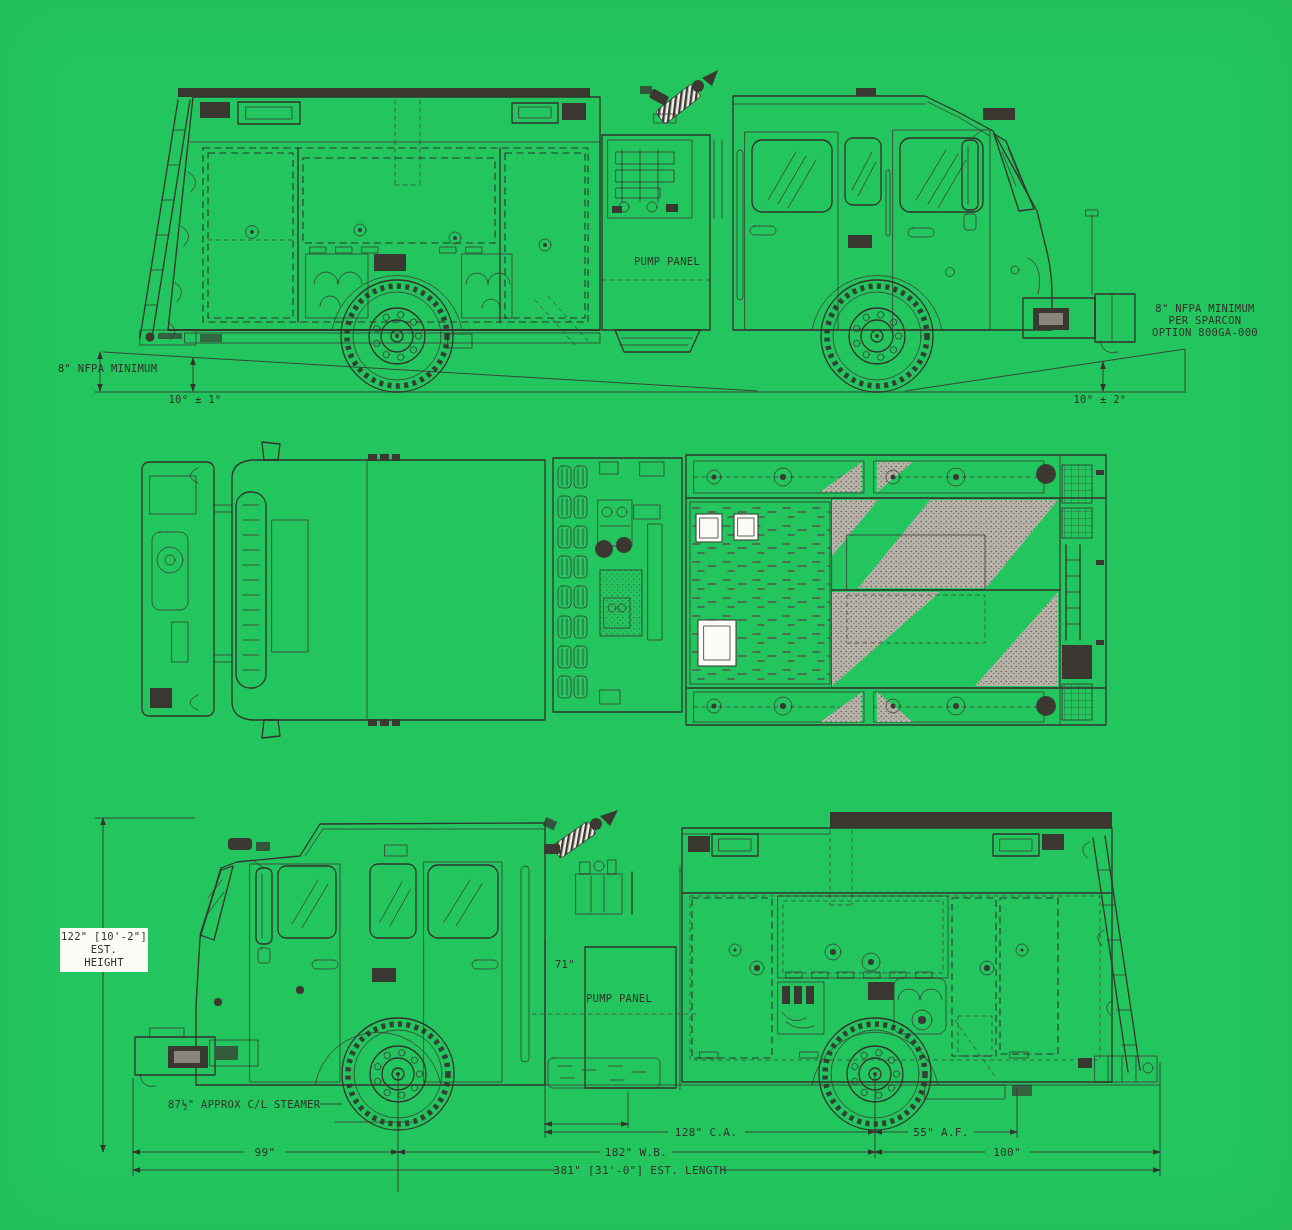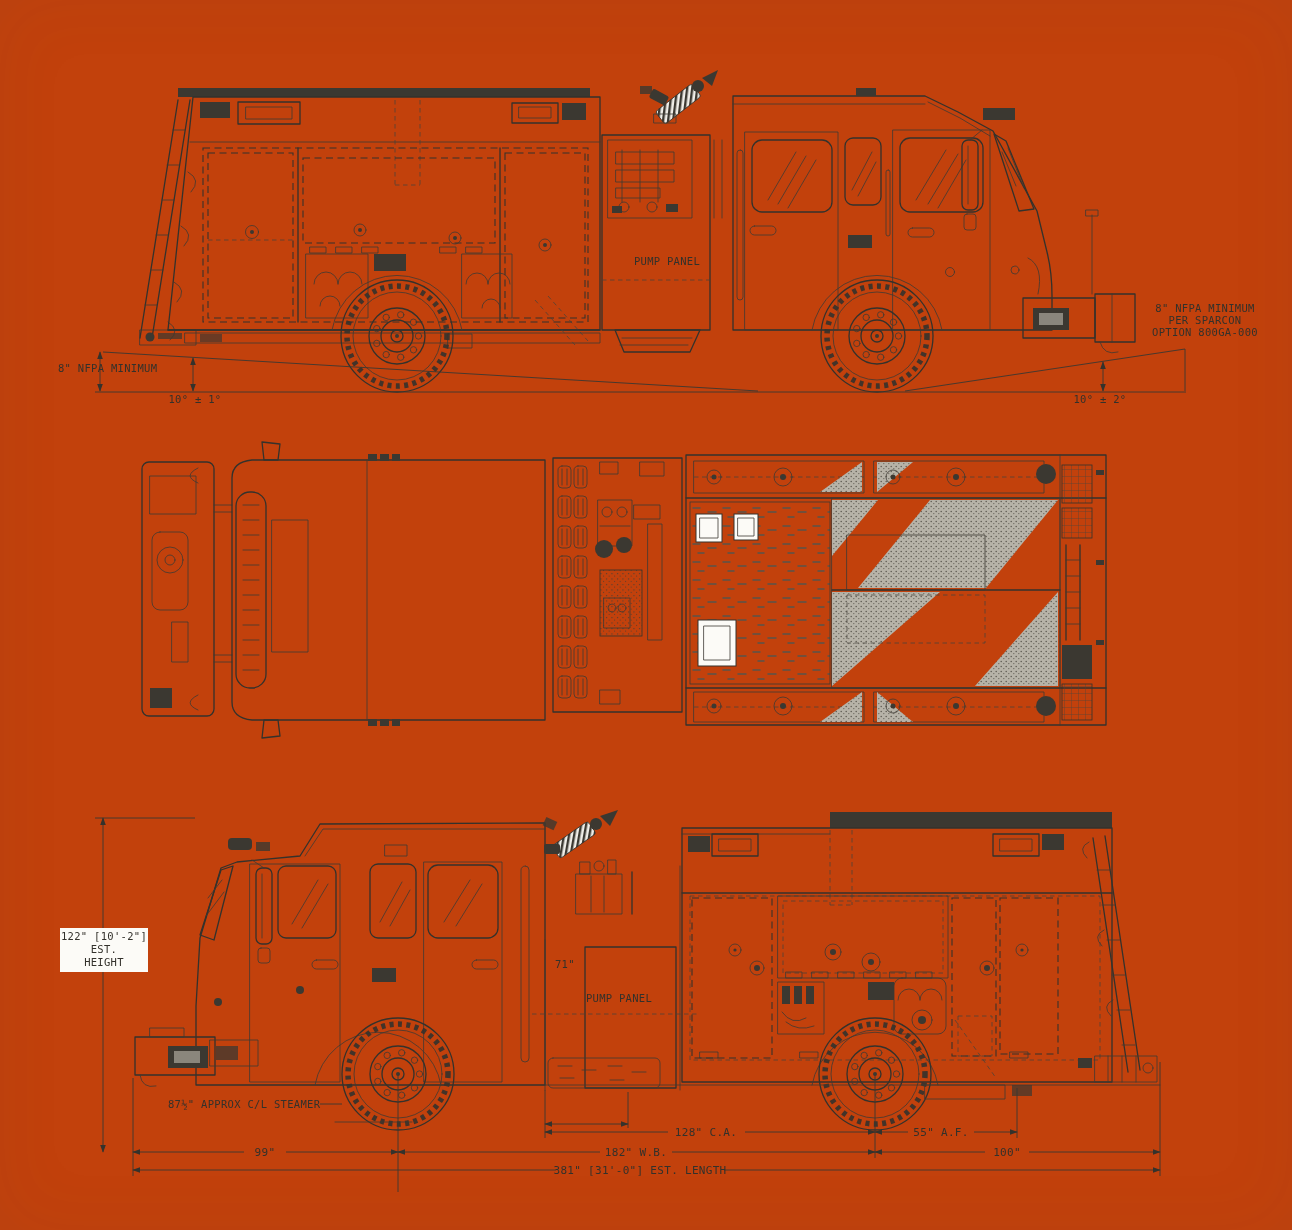--- a/index.html
+++ b/index.html
@@ -1,17 +1,17 @@
 <!DOCTYPE html>
 <html><head>
 <meta charset="utf-8">
 <style>
   html,body{margin:0;padding:0}
   body{background:#e9e8e4;font-family:"DejaVu Sans Mono",monospace}
-  .sheet{position:relative;width:1292px;height:1230px;background:#c2410c;overflow:hidden;
+  .sheet{position:relative;width:1292px;height:1230px;background:#22c55e;overflow:hidden;
          box-shadow:inset 0 0 70px rgba(90,85,70,.07)}
   svg{display:block}
   .ln{fill:none;stroke:#34322c;stroke-width:1.3px;stroke-linecap:round;stroke-linejoin:round}
   .thin{fill:none;stroke:#3d3a33;stroke-width:.8px;stroke-linecap:round;stroke-linejoin:round}
   .dash{fill:none;stroke:#34322c;stroke-width:1.05px;stroke-dasharray:7 4.5}
   .dashthin{fill:none;stroke:#46433b;stroke-width:.75px;stroke-dasharray:4.5 3.5}
   .dk{fill:#3b3831;stroke:none}
   .dm{fill:none;stroke:#3a3832;stroke-width:.9px}
   .txt{fill:#33312b;font-family:"DejaVu Sans Mono",monospace;letter-spacing:.3px}
   .t10{font-size:10.5px}

